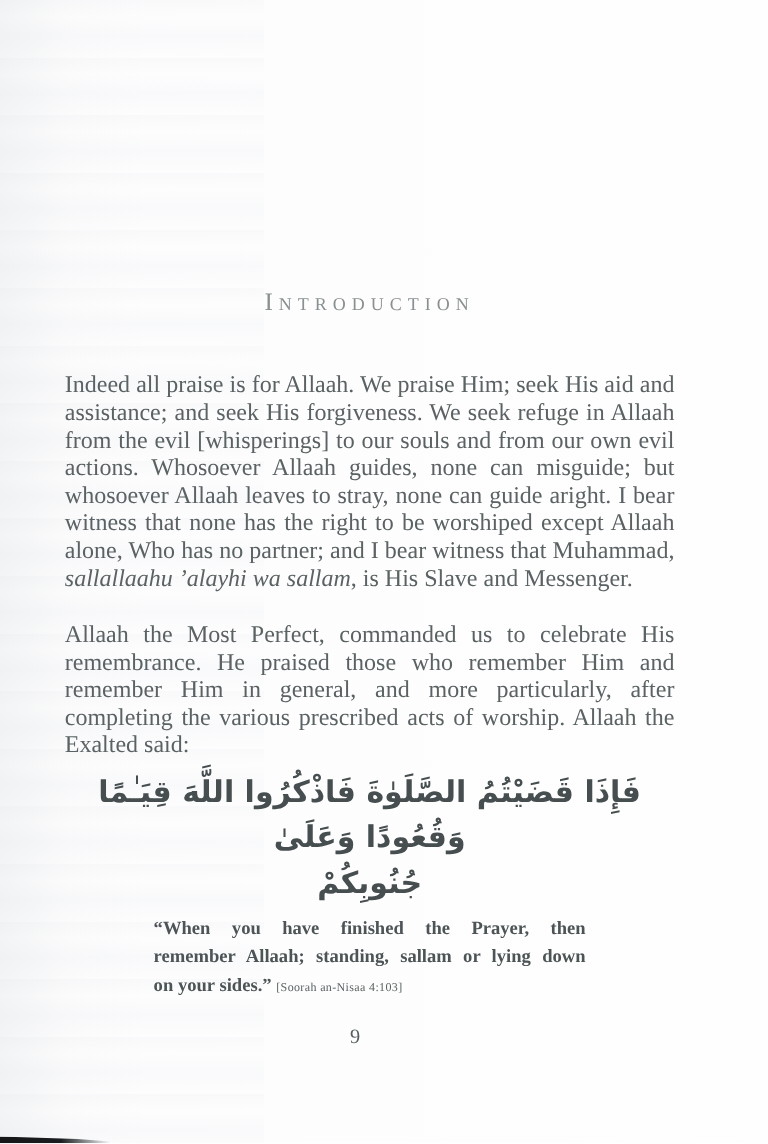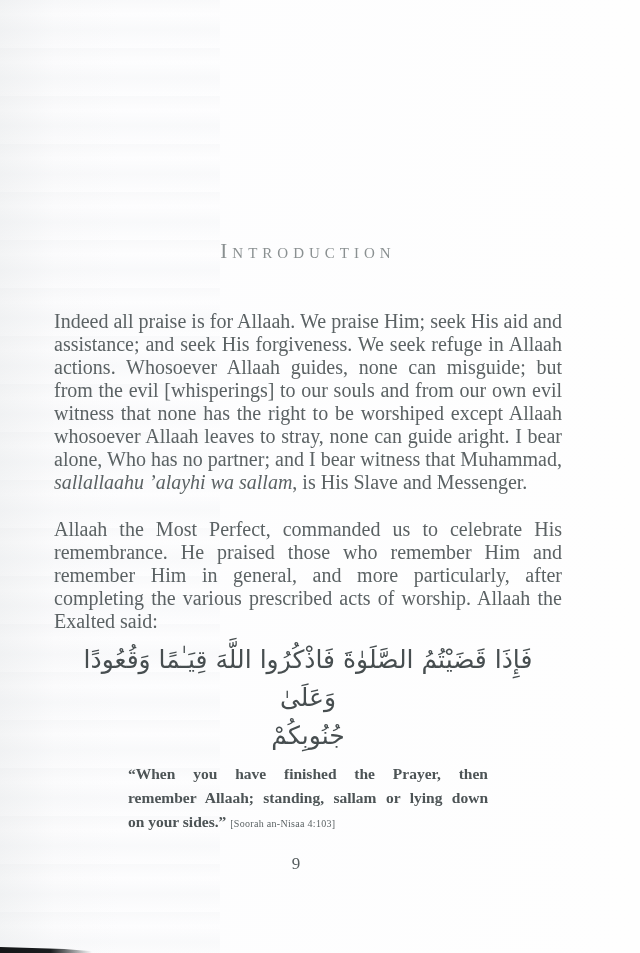--- a/index.html
+++ b/index.html
@@ -67,20 +67,21 @@
   }
   .para-before-arabic { margin-bottom: 8px; }
   .arabic-block {
     margin: 0 0 7px 0;
     direction: rtl;
     text-align: center;
     font-family: "DejaVu Sans", sans-serif;
     font-size: 25px;
     line-height: 38px;
     color: #474e50;
+    font-weight: bold;
   }
   .quote-block {
     margin-left: 74px;
     width: 360px;
     margin-bottom: 16px;
     font-size: 15.5px;
     line-height: 24px;
     font-weight: 700;
     color: #4d5456;
   }
@@ -114,24 +115,24 @@
 <div class="page">
   <div class="scan-streaks"></div>
 
   <div class="content">
 
     <h1 class="heading">Introduction</h1>
 
     <div class="para">
       <div class="jline">Indeed all praise is for Allaah. We praise Him; seek His aid and</div>
       <div class="jline">assistance; and seek His forgiveness. We seek refuge in Allaah</div>
+      <div class="jline">from the evil [whisperings] to our souls and from our own evil</div>
       <div class="jline">actions.  Whosoever  Allaah  guides,  none  can  misguide;  but</div>
-      <div class="jline">from the evil [whisperings] to our souls and from our own evil</div>
+      <div class="jline">whosoever Allaah leaves to stray, none can guide aright. I bear</div>
       <div class="jline">witness that none has the right to be worshiped except Allaah</div>
-      <div class="jline">whosoever Allaah leaves to stray, none can guide aright. I bear</div>
       <div class="jline">alone, Who has no partner; and I bear witness that Muhammad,</div>
       <div class="lastline"><span class="italic">sallallaahu ’alayhi wa sallam</span><span>, is His Slave and Messenger.</span></div>
     </div>
 
 
     <div class="para para-before-arabic">
       <div class="jline">Allaah  the  Most  Perfect,  commanded  us  to  celebrate  His</div>
       <div class="jline">remembrance.  He  praised  those  who  remember  Him  and</div>
       <div class="jline">remember  Him  in  general,  and  more  particularly,  after</div>
       <div class="jline">completing the various prescribed acts of worship. Allaah the</div>

